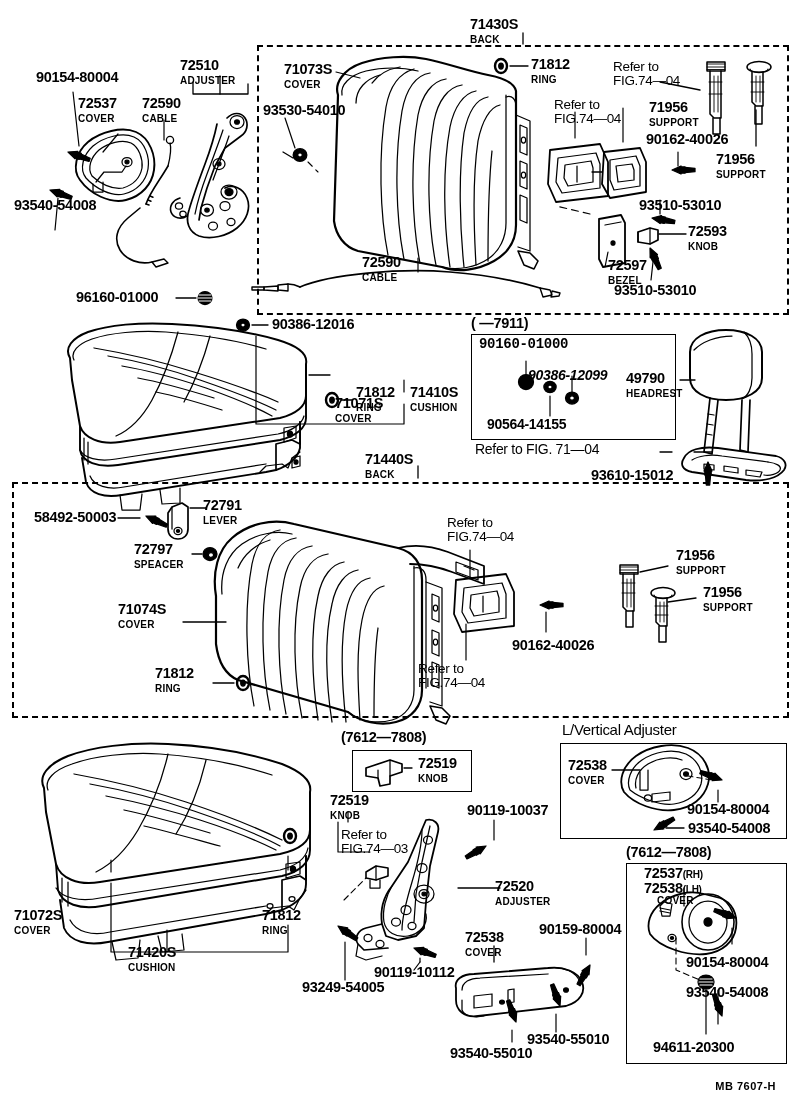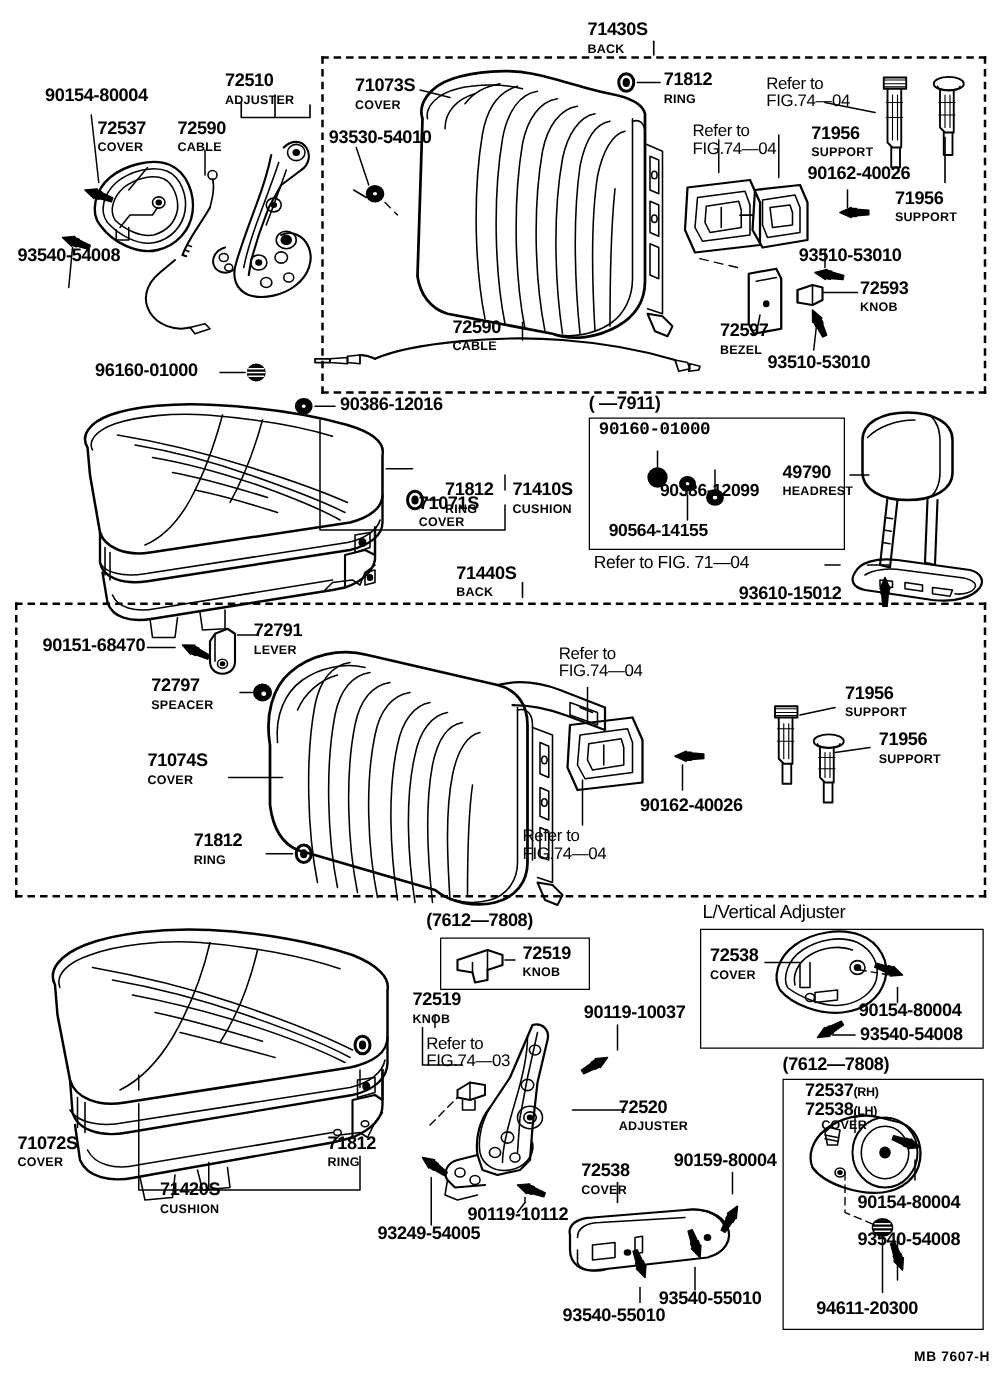--- a/index.html
+++ b/index.html
@@ -22,21 +22,21 @@
     white-space:nowrap;
   }
   .pn{font-size:14.5px;}
   .pn2{font-size:14px;}
   .sub{font-size:10px;font-weight:bold;letter-spacing:0.2px;}
   .ref{font-size:13.5px;font-weight:normal;line-height:1.05;}
   .ctr{text-align:left;}
   .small{font-size:10px;text-align:right;}
   .boxline{position:absolute;border:1.6px solid #000;}
   .footer{
-    position:absolute;right:8px;bottom:6px;
+    position:absolute;right:24px;bottom:6px;
     font-size:11px;font-weight:bold;letter-spacing:0.5px;
   }
   .dashbox{
     position:absolute;
     border:2px dashed #000;
   }
 </style>
 </head>
 <body>
 
@@ -575,21 +575,21 @@
 <div class="lbl pn" style="left:716px;top:152px;">
   <span>71956</span><br><span class="sub">SUPPORT</span>
 </div>
 
 <div class="lbl pn" style="left:639px;top:198px;">93510-53010</div>
 
 <div class="lbl pn" style="left:688px;top:224px;">
   <span>72593</span><br><span class="sub">KNOB</span>
 </div>
 
-<div class="lbl pn ctr" style="left:576px;top:258px;width:62px;">
+<div class="lbl pn ctr" style="left:608px;top:258px;width:62px;">
   <span>72597</span><br><span class="sub">BEZEL</span>
 </div>
 
 <div class="lbl pn" style="left:614px;top:283px;">93510-53010</div>
 
 <div class="lbl pn ctr" style="left:362px;top:255px;width:62px;">
   <span>72590</span><br><span class="sub">CABLE</span>
 </div>
 
 <div class="lbl pn" style="left:76px;top:290px;">96160-01000</div>
@@ -609,39 +609,39 @@
 </div>
 
 <div class="lbl pn ctr" style="left:365px;top:452px;width:106px;">
   <span>71440S</span><br><span class="sub">BACK</span>
 </div>
 
 <div class="lbl pn ctr" style="left:471px;top:316px;width:203px;">(   —7911)</div>
 
 <div class="lbl pn2" style="left:479px;top:338px;font-family:Liberation Mono, monospace;">90160-01000</div>
 
-<div class="lbl pn2" style="left:528px;top:386px;">90386-12099</div>
+<div class="lbl pn2" style="left:528px;top:369px;font-style:italic;">90386-12099</div>
 
 <div class="lbl pn2" style="left:487px;top:418px;">90564-14155</div>
 
 <div class="lbl pn" style="left:475px;top:443px;font-weight:normal;font-size:14px;">Refer to FIG. 71—04</div>
 
 <div class="lbl pn" style="left:626px;top:371px;">
   <span>49790</span><br><span class="sub">HEADREST</span>
 </div>
 
 <div class="lbl pn" style="left:591px;top:468px;">93610-15012</div>
 
-<div class="lbl pn" style="left:34px;top:510px;">90151-68470</div>
+<div class="lbl pn" style="left:34px;top:510px;">58492-50003</div>
 
 <div class="lbl pn" style="left:203px;top:498px;">
   <span>72791</span><br><span class="sub">LEVER</span>
 </div>
 
-<div class="lbl pn ctr" style="left:121px;top:542px;width:66px;">
+<div class="lbl pn ctr" style="left:134px;top:542px;width:66px;">
   <span>72797</span><br><span class="sub">SPEACER</span>
 </div>
 
 <div class="lbl pn ctr" style="left:118px;top:602px;width:66px;">
   <span>71074S</span><br><span class="sub">COVER</span>
 </div>
 
 <div class="lbl pn ctr" style="left:155px;top:666px;width:58px;">
   <span>71812</span><br><span class="sub">RING</span>
 </div>

